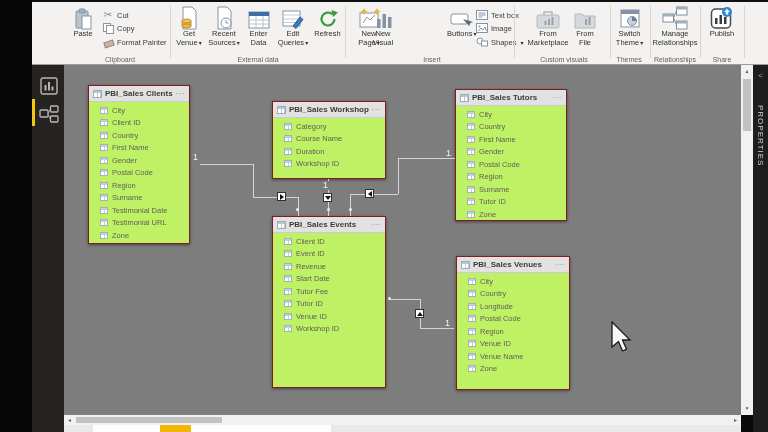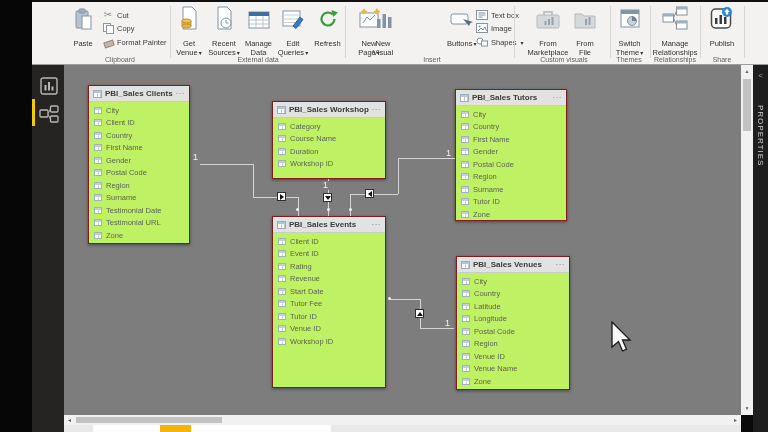--- a/index.html
+++ b/index.html
@@ -4,21 +4,21 @@
 <style>
 *{margin:0;padding:0;box-sizing:border-box}
 html,body{width:768px;height:432px;overflow:hidden;background:#000;font-family:"Liberation Sans",sans-serif}
 #stage{position:absolute;left:0;top:0;width:768px;height:432px;background:#0a0a0a}
 
 #ribbon{position:absolute;left:32px;top:2px;width:736px;height:63px;background:#f3f2f1;border-bottom:1px solid #9e9c9a}
 .rsep{position:absolute;top:4px;height:52px;width:1px;background:#d8d6d4}
 .rgl{position:absolute;bottom:1px;font-size:7px;color:#605e5c;transform:translateX(-50%);white-space:nowrap}
 .rbtn{position:absolute;top:3px;text-align:center;color:#323130;cursor:default}
 .rbtn .ric{height:25px;display:flex;align-items:flex-end;justify-content:center}
-.rbtn .rlb{font-size:7.5px;line-height:8.5px;margin-top:10px}
+.rbtn .rlb{font-size:7.5px;line-height:8.5px;margin-top:0}
 .caret{font-size:6px;color:#323130;margin-left:1px}
 .rsmall{position:absolute;display:flex;align-items:center;gap:3px;font-size:7.5px;color:#3b3a39;white-space:nowrap}
 .sic{display:inline-flex;width:12px;justify-content:center}
 .ic-copy{position:relative;width:10px;height:10px;display:inline-block}
 .ic-copy::before{content:"";position:absolute;left:0;top:0;width:6px;height:7px;border:1px solid #8a98a5;background:#fff}
 .ic-copy::after{content:"";position:absolute;left:3px;top:2px;width:6px;height:7px;border:1px solid #8a98a5;background:#fff}
 .ic-brush{position:relative;width:11px;height:10px;display:inline-block}
 .ic-brush::before{content:"";position:absolute;left:1px;top:4px;width:8px;height:4px;background:#c9b2a8;border:1px solid #9a8880;transform:rotate(-18deg)}
 .cutg{font-size:10px;color:#8a8886;line-height:10px}
 
@@ -27,21 +27,21 @@
 .navbtn{position:absolute;left:6px;width:22px;height:22px;display:flex;align-items:center;justify-content:center}
 #activebar{position:absolute;left:32px;top:99px;width:3px;height:27px;background:#f2c811}
 
 #canvas{position:absolute;left:64px;top:65px;width:677px;height:350px;background:#7d7d7d;overflow:hidden}
 .mtable{position:absolute;background:#bef264;border:1px solid #7f1d1d;box-shadow:0 1px 3px rgba(0,0,0,.45)}
 .mth{height:16px;background:#e2e2e2;border-bottom:1px solid #cbcbcb;display:flex;align-items:center;padding:0 4px;gap:3px}
 .tnm{font-size:8px;font-weight:bold;color:#3b3a39;flex:1;white-space:nowrap;overflow:hidden}
 .dots{font-size:8px;color:#8a8886;letter-spacing:.5px}
 .gicon{width:9px;height:8px;flex:0 0 9px;border:1px solid #9fadbb;background-color:#fff;background-image:linear-gradient(#b9c5d1 0 2px,transparent 2px),linear-gradient(to right,transparent 0 3px,#b9c5d1 3px 4px,transparent 4px 6px,#b9c5d1 6px 7px,transparent 7px)}
 .tbody{padding-top:2px}
-.trow{display:flex;align-items:center;gap:4px;padding-left:5px;height:12.5px}
+.trow{display:flex;align-items:center;gap:4px;padding-left:11px;height:12.5px}
 .fic{width:8px;height:7px;flex:0 0 8px;border:1px solid #a3b1bf;background-color:#fff;background-image:linear-gradient(#c4cfda 0 2px,transparent 2px),linear-gradient(to right,transparent 0 3px,#c4cfda 3px 4px,transparent 4px)}
 .flb{font-size:7.5px;color:#605e5c;white-space:nowrap}
 
 .rln{position:absolute;background:#d4d4d4}
 .h{height:1px}.v{width:1px}
 .rone{position:absolute;color:#f3f3f3;font-size:9px;line-height:9px;background:#7d7d7d;padding:0 1px}
 .rdot{position:absolute;width:3px;height:3px;border-radius:50%;background:#f0f0f0}
 .rmark{position:absolute;width:9px;height:9px;background:#fff;border:1px solid #2f2f2f;display:flex;align-items:center;justify-content:center}
 .tri{width:0;height:0}
 .tri.r{border-top:3px solid transparent;border-bottom:3px solid transparent;border-left:4px solid #111}
@@ -125,21 +125,21 @@
       <div class="rlb"><span>Recent Sources</span><span class="caret">▾</span></div>
     </div>
     <div class="rbtn" style="left:210px;width:33px">
       <div class="ric">
         <svg width="22" height="20">
             <rect x="1" y="2" width="20" height="16" fill="#fff" stroke="#8494a4"></rect>
             <rect x="1" y="2" width="20" height="4" fill="#3f6ea5"></rect>
             <path d="M1 10 h20 M1 14 h20 M8 6 v12 M15 6 v12" stroke="#b9c4cd" fill="none"></path>
           </svg>
       </div>
-      <div class="rlb"><span>Manage Data</span></div>
+      <div class="rlb"><span>Enter Data</span></div>
     </div>
     <div class="rbtn" style="left:243px;width:36px">
       <div class="ric">
         <svg width="22" height="21">
             <rect x="1" y="2" width="17" height="15" fill="#fff" stroke="#8494a4"></rect>
             <path d="M1 6 h17 M1 10 h17 M1 13.5 h17" stroke="#c3cdd6"></path>
             <path d="M11 17 L18 8 L21 10.5 L14 19.5 z" fill="#3b78c3" stroke="#2a5f9e"></path>
           </svg>
       </div>
       <div class="rlb"><span>Edit Queries</span><span class="caret">▾</span></div>
@@ -453,24 +453,20 @@
       <div class="trow">
             <span class="fic"></span>
             <span class="flb">Client ID</span>
           </div>
           <div class="trow">
             <span class="fic"></span>
             <span class="flb">Event ID</span>
           </div>
           <div class="trow">
             <span class="fic"></span>
-            <span class="flb">Rating</span>
-          </div>
-          <div class="trow">
-            <span class="fic"></span>
             <span class="flb">Revenue</span>
           </div>
           <div class="trow">
             <span class="fic"></span>
             <span class="flb">Start Date</span>
           </div>
           <div class="trow">
             <span class="fic"></span>
             <span class="flb">Tutor Fee</span>
           </div>
@@ -497,24 +493,20 @@
       </div>
       <div class="tbody">
 
       <div class="trow">
             <span class="fic"></span>
             <span class="flb">City</span>
           </div>
           <div class="trow">
             <span class="fic"></span>
             <span class="flb">Country</span>
-          </div>
-          <div class="trow">
-            <span class="fic"></span>
-            <span class="flb">Latitude</span>
           </div>
           <div class="trow">
             <span class="fic"></span>
             <span class="flb">Longitude</span>
           </div>
           <div class="trow">
             <span class="fic"></span>
             <span class="flb">Postal Code</span>
           </div>
           <div class="trow">

